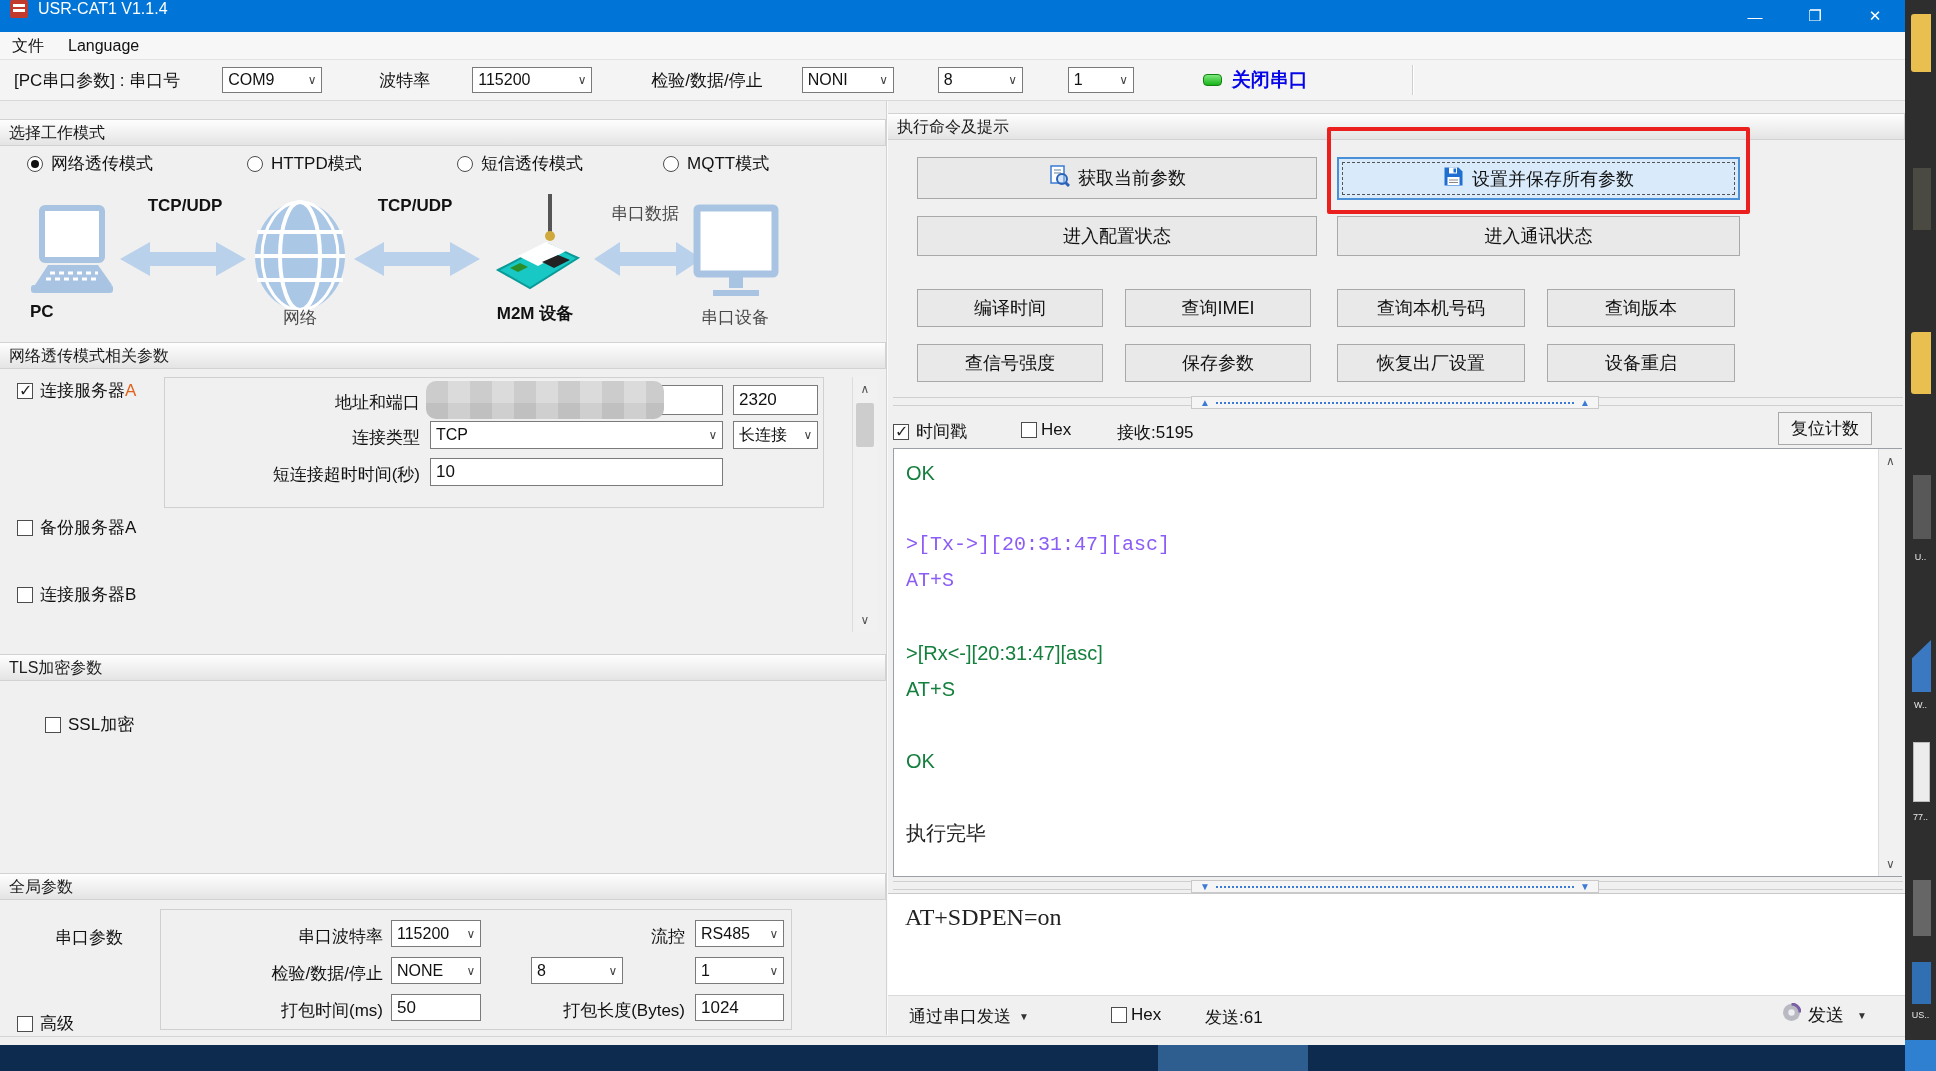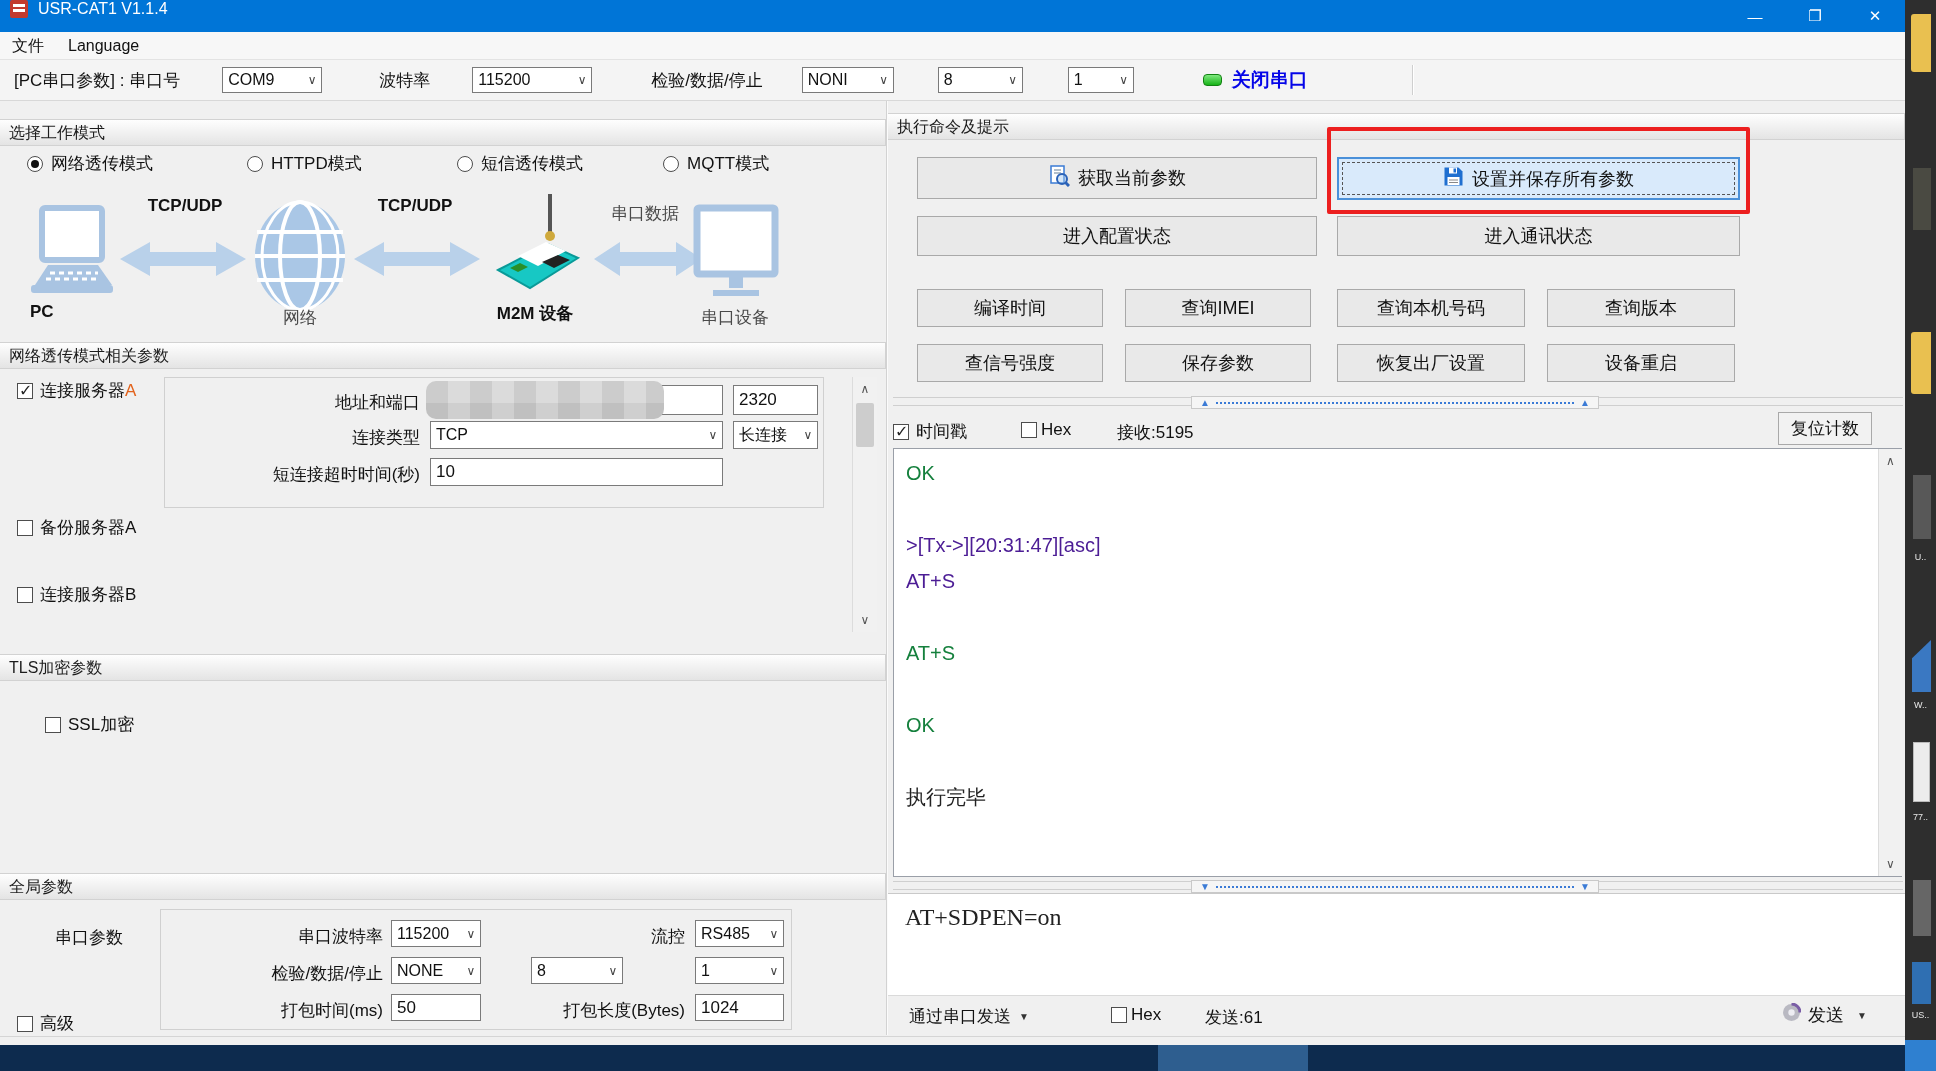--- a/index.html
+++ b/index.html
@@ -54,21 +54,21 @@
 
   
   .spl-track { background:#f0f0f0; border-top:1px solid #cfcfcf; border-bottom:1px solid #cfcfcf; }
   .spl-handle { position:absolute; top:-2px; height:13px; background:#f5f5f5; border:1px solid #c9c9c9; display:flex; align-items:center; padding:0 8px; gap:6px; }
   .spl-dots { flex:1; border-top:2px dotted #3b7bd6; }
   .spl-tri { color:#3b7bd6; font-size:10px; line-height:10px; }
 
   
   .logbox { background:#fff; border:1px solid #9a9fa8; overflow:hidden; }
   .logline { height:36px; line-height:36px; font-size:20px; white-space:pre; }
-  .c-green { color:#15803d; } .c-blue { color:#4c1d95; } .c-black { color:#222; }
+  .c-green { color:#15803d; } .c-blue { color:#8b5cf6;font-family:Liberation Mono, monospace; } .c-black { color:#222; }
   .scrollbar { background:#f1f1f1; border-left:1px solid #dcdcdc; position:absolute; }
   .sb-btn { position:absolute; left:0; width:100%; height:24px; color:#555; font-size:12px; display:flex; align-items:center; justify-content:center; background:#f1f1f1; }
   .sb-thumb { position:absolute; left:3px; right:3px; background:#cdcdcd; border-radius:2px; }
 
   .serifed { font-family:"Liberation Serif","DejaVu Serif",serif; }
   .dim { color:#4a4a4a; }
 
   
   .taskbar { background:#0d2b4e; }
   .deskstrip { background:#2e2e2e; }
@@ -347,20 +347,21 @@
   </div>
   <div class="abs" style="left:1117px;top:421px;font-size:17px">接收:5195</div>
   <div class="abs btn" style="left:1778px;top:412px;width:94px;height:33px;font-size:17px;background:#f2f2f2">复位计数</div>
 
   <div class="abs logbox" style="left:893px;top:448px;width:1009px;height:429px;padding:6px 0 0 12px">
     <div class="logline c-green">OK</div>
     <div class="logline c-black"></div>
     <div class="logline c-blue">&gt;[Tx-&gt;][20:31:47][asc]</div>
     <div class="logline c-blue">AT+S</div>
     <div class="logline c-black"></div>
+    <div class="logline c-green">&gt;[Rx&lt;-][20:31:47][asc]</div>
     <div class="logline c-green">AT+S</div>
     <div class="logline c-black"></div>
     <div class="logline c-green">OK</div>
     <div class="logline c-black"></div>
     <div class="logline c-black">执行完毕</div>
   </div>
   <div class="abs scrollbar" style="left:1878px;top:449px;width:24px;height:427px">
     <div class="sb-btn" style="top:0">∧</div>
     <div class="sb-btn" style="bottom:0;top:auto">∨</div>
   </div>

